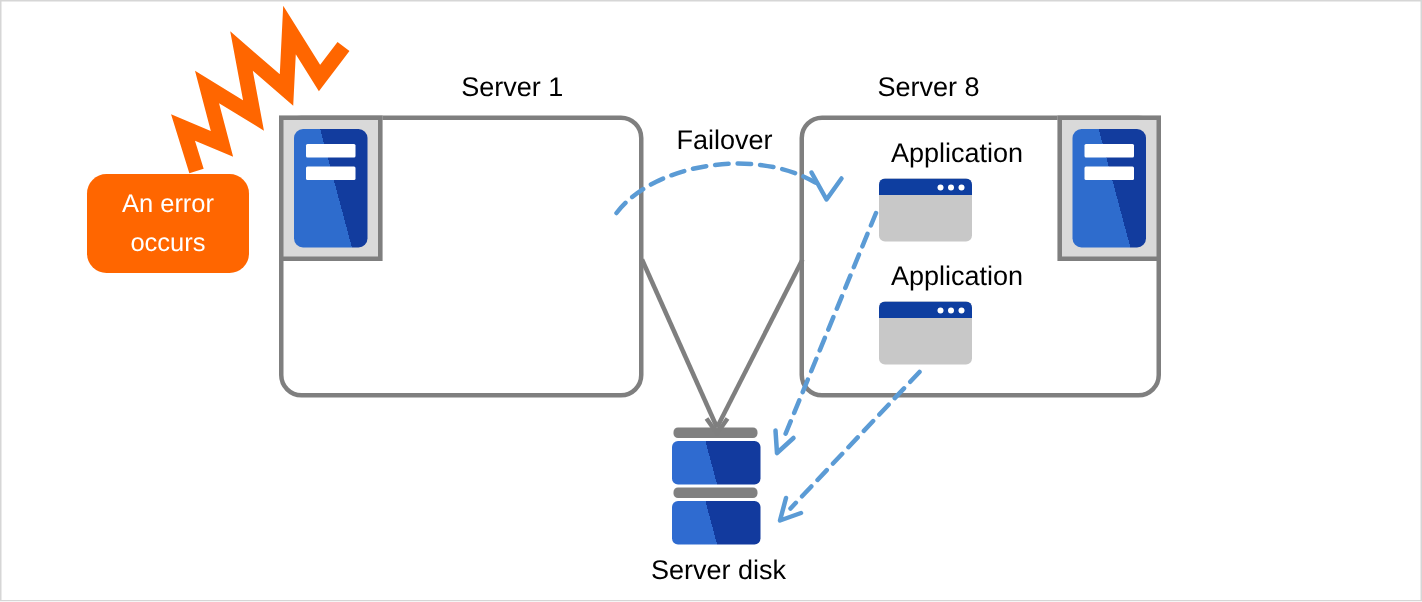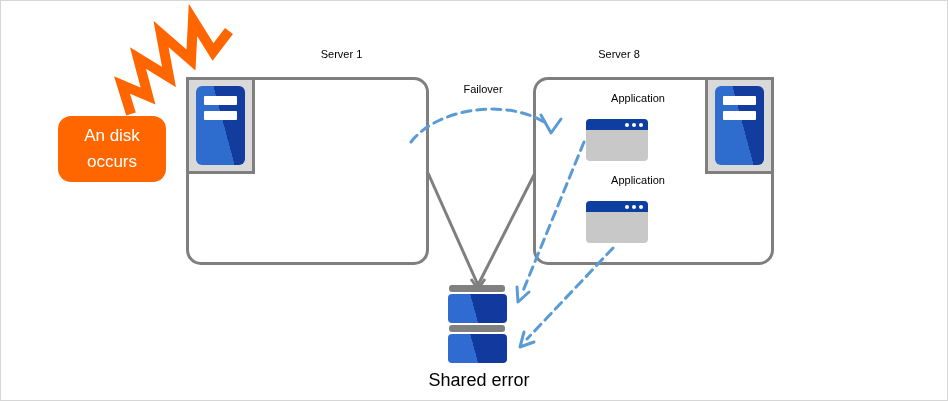--- a/index.html
+++ b/index.html
@@ -11,21 +11,21 @@
     width: 948px;
     height: 401px;
     background: #ffffff;
     border: 1px solid #d6d6d6;
     overflow: hidden;
   }
 
   .lbl {
     position: absolute;
     color: #000;
-    font-size: 11px;
+    font-size: 18px;
     text-align: center;
     white-space: nowrap;
   }
 
   
   .server-box {
     position: absolute;
     border: 3px solid #7f7f7f;
     border-radius: 15px;
     background: #ffffff;
@@ -163,29 +163,29 @@
   <div class="app-icon" id="app-icon-2">
     <div class="app-titlebar">
       <div class="app-dots">
           <span></span>
           <span></span>
           <span></span>
         </div>
     </div>
   </div>
 
-  <div id="error-callout">An disk occurs</div>
+  <div id="error-callout">An error occurs</div>
 
   <div id="shared-disk">
     <div class="disk-cap cap1"></div>
     <div class="disk-body body1"></div>
     <div class="disk-cap cap2"></div>
     <div class="disk-body body2"></div>
   </div>
-  <div class="lbl" id="shared-disk-label">Shared error</div>
+  <div class="lbl" id="shared-disk-label">Server disk</div>
 
   <svg id="overlay" viewBox="0 0 948 401" xmlns="http://www.w3.org/2000/svg">
 
     <polyline points="130,113 121,84 147,95 137,57 168,76 160,33 190,59 192,19 212,51 228,30" fill="none" stroke="#ff6600" stroke-width="10" stroke-linejoin="miter" stroke-miterlimit="5" stroke-linecap="butt"></polyline>
 
     <path d="M 410 141 C 435 108, 503 97, 543 121" fill="none" stroke="#5b9bd5" stroke-width="3" stroke-dasharray="9 6" stroke-linecap="round"></path>
     <path d="M 540 114 L 550 132 L 560 118" fill="none" stroke="#5b9bd5" stroke-width="3" stroke-linecap="round" stroke-linejoin="round"></path>
 
     <line x1="583" y1="141" x2="522" y2="290" stroke="#5b9bd5" stroke-width="3" stroke-dasharray="9 6" stroke-linecap="round"></line>
     <path d="M 528 291 L 517 301 L 516 286" fill="none" stroke="#5b9bd5" stroke-width="3" stroke-linecap="round" stroke-linejoin="round"></path>

